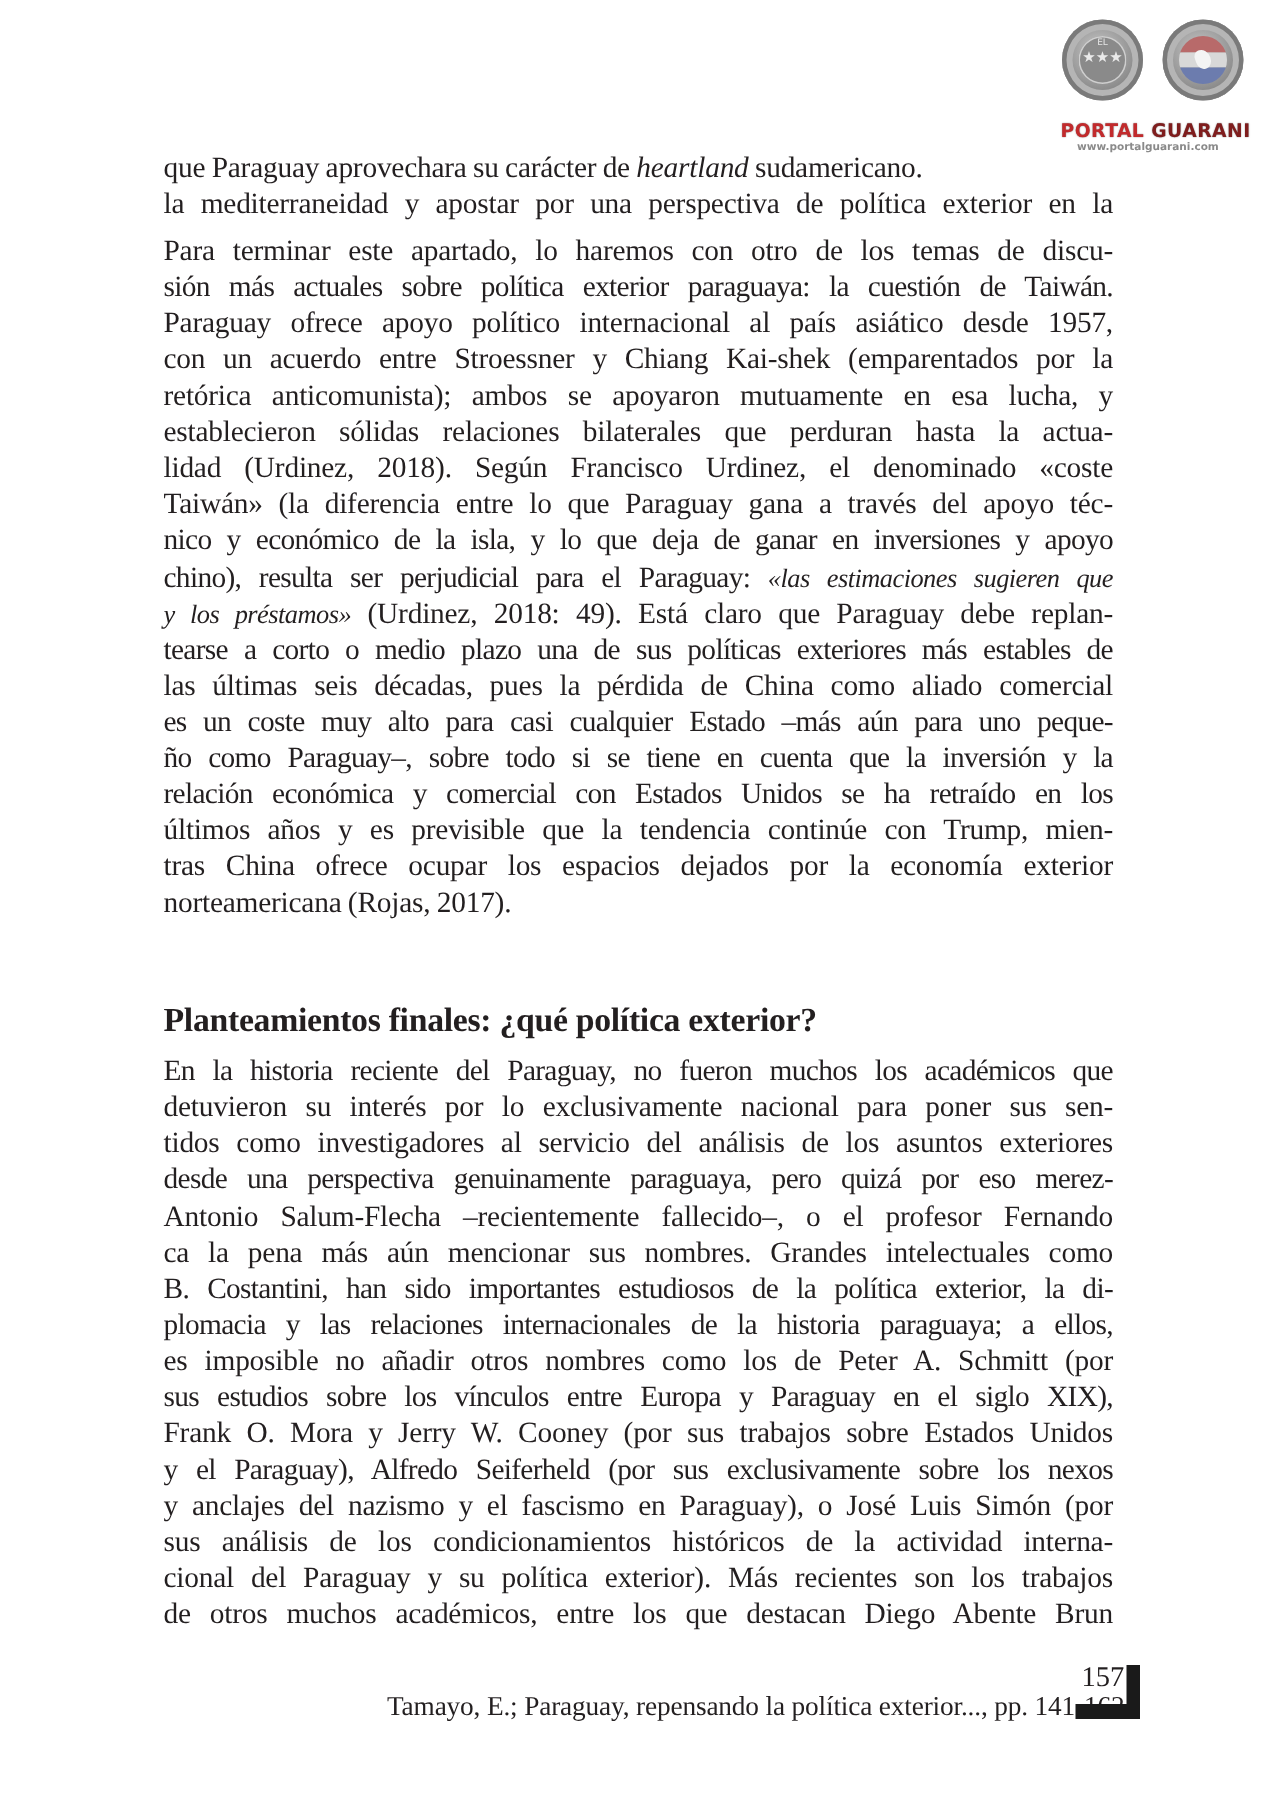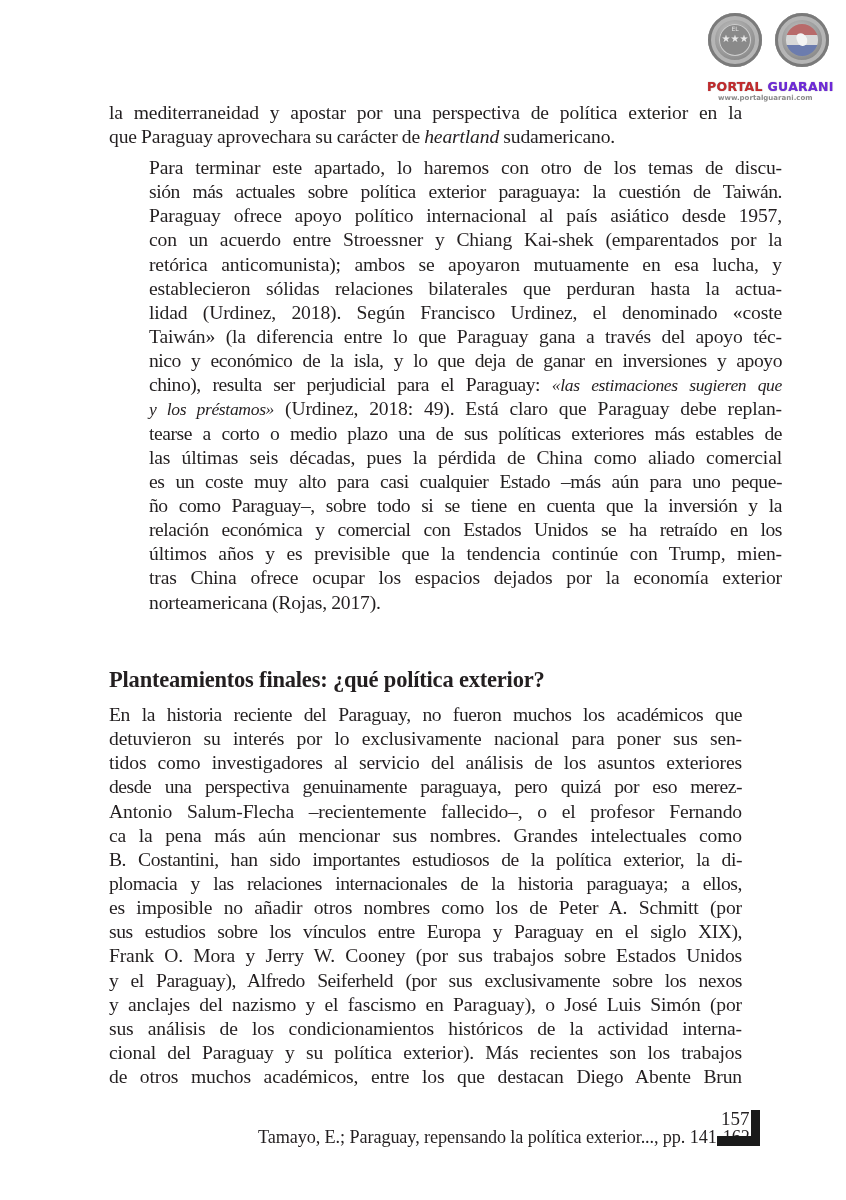--- a/index.html
+++ b/index.html
@@ -13,21 +13,21 @@
     display: block; height: 24.15px; line-height: 24.15px; font-size: 19.6px;
     white-space: nowrap; text-align: justify; text-align-last: justify;
     letter-spacing: -0.15px; word-spacing: -0.5px;
   }
   .line.last { text-align: left; text-align-last: left; }
   .line.tight { letter-spacing: -0.45px; word-spacing: -1px; }
   .line.quote { font-style: italic; font-size: 17.6px; letter-spacing: -0.35px; }
   em { font-style: italic; }
   .it-quote { font-style: italic; font-size: 17.6px; letter-spacing: -0.35px; }
   #p1 { top: 101px; }
-  #p2 { top: 156px; margin-left: 40px; }
+  #p2 { top: 156px; }
   #h1 {
     position: absolute; left: 109px; top: 665px; font-size: 22.5px; font-weight: bold;
     line-height: 30px; white-space: nowrap; letter-spacing: -0.2px;
   }
   #p3 { top: 703px; }
   
   .footer-text {
     position: absolute; left: 258px; top: 1125px; font-size: 18.2px; white-space: nowrap;
     line-height: 24px; letter-spacing: -0.1px;
   }
@@ -55,21 +55,21 @@
   .flag .r { height: 11px; background: #b86a6a; }
   .flag .w { height: 10px; background: #d8d8d8; }
   .flag .b { height: 11px; background: #6c7cae; }
   .flag .map { position: absolute; left: 11px; top: 9px; width: 10px; height: 13px; background: #f4f4f4; border-radius: 40% 60% 50% 50%; transform: rotate(-20deg); }
   .brand {
     position: absolute; left: 17px; top: 73px; font-family: "DejaVu Sans", sans-serif; font-weight: bold;
     font-size: 12.5px; letter-spacing: 0.3px; white-space: nowrap;
     text-shadow: 0 0 1px #777;
   }
   .brand .p1 { color: #c22a2c; }
-  .brand .p2 { color: #6d28d9; }
+  .brand .p2 { color: #7f1d1d; }
   .url {
     position: absolute; left: 28px; top: 88px; font-family: "DejaVu Sans", sans-serif; font-size: 7px;
     color: #8a8a8a; font-weight: bold; white-space: nowrap;
   }
 </style>
 </head>
 <body>
 
 <div class="page">
 
@@ -88,22 +88,22 @@
       </div>
     </div>
     <div class="brand">
       <span class="p1">PORTAL</span>
       <span class="p2">GUARANI</span>
     </div>
     <div class="url">www.portalguarani.com</div>
   </div>
 
   <div class="column" id="p1">
+    <span class="line last"><span>que Paraguay aprovechara su carácter de </span><em>heartland</em><span> sudamericano.</span></span>
     <span class="line">la mediterraneidad y apostar por una perspectiva de política exterior en la</span>
-    <span class="line last"><span>que Paraguay aprovechara su carácter de </span><em>heartland</em><span> sudamericano.</span></span>
   </div>
 
   <div class="column" id="p2">
     <span class="line">Para terminar este apartado, lo haremos con otro de los temas de discu-</span>
     <span class="line tight">sión más actuales sobre política exterior paraguaya: la cuestión de Taiwán.</span>
     <span class="line">Paraguay ofrece apoyo político internacional al país asiático desde 1957,</span>
     <span class="line">con un acuerdo entre Stroessner y Chiang Kai-shek (emparentados por la</span>
     <span class="line">retórica anticomunista); ambos se apoyaron mutuamente en esa lucha, y</span>
     <span class="line">establecieron sólidas relaciones bilaterales que perduran hasta la actua-</span>
     <span class="line">lidad (Urdinez, 2018). Según Francisco Urdinez, el denominado «coste</span>

